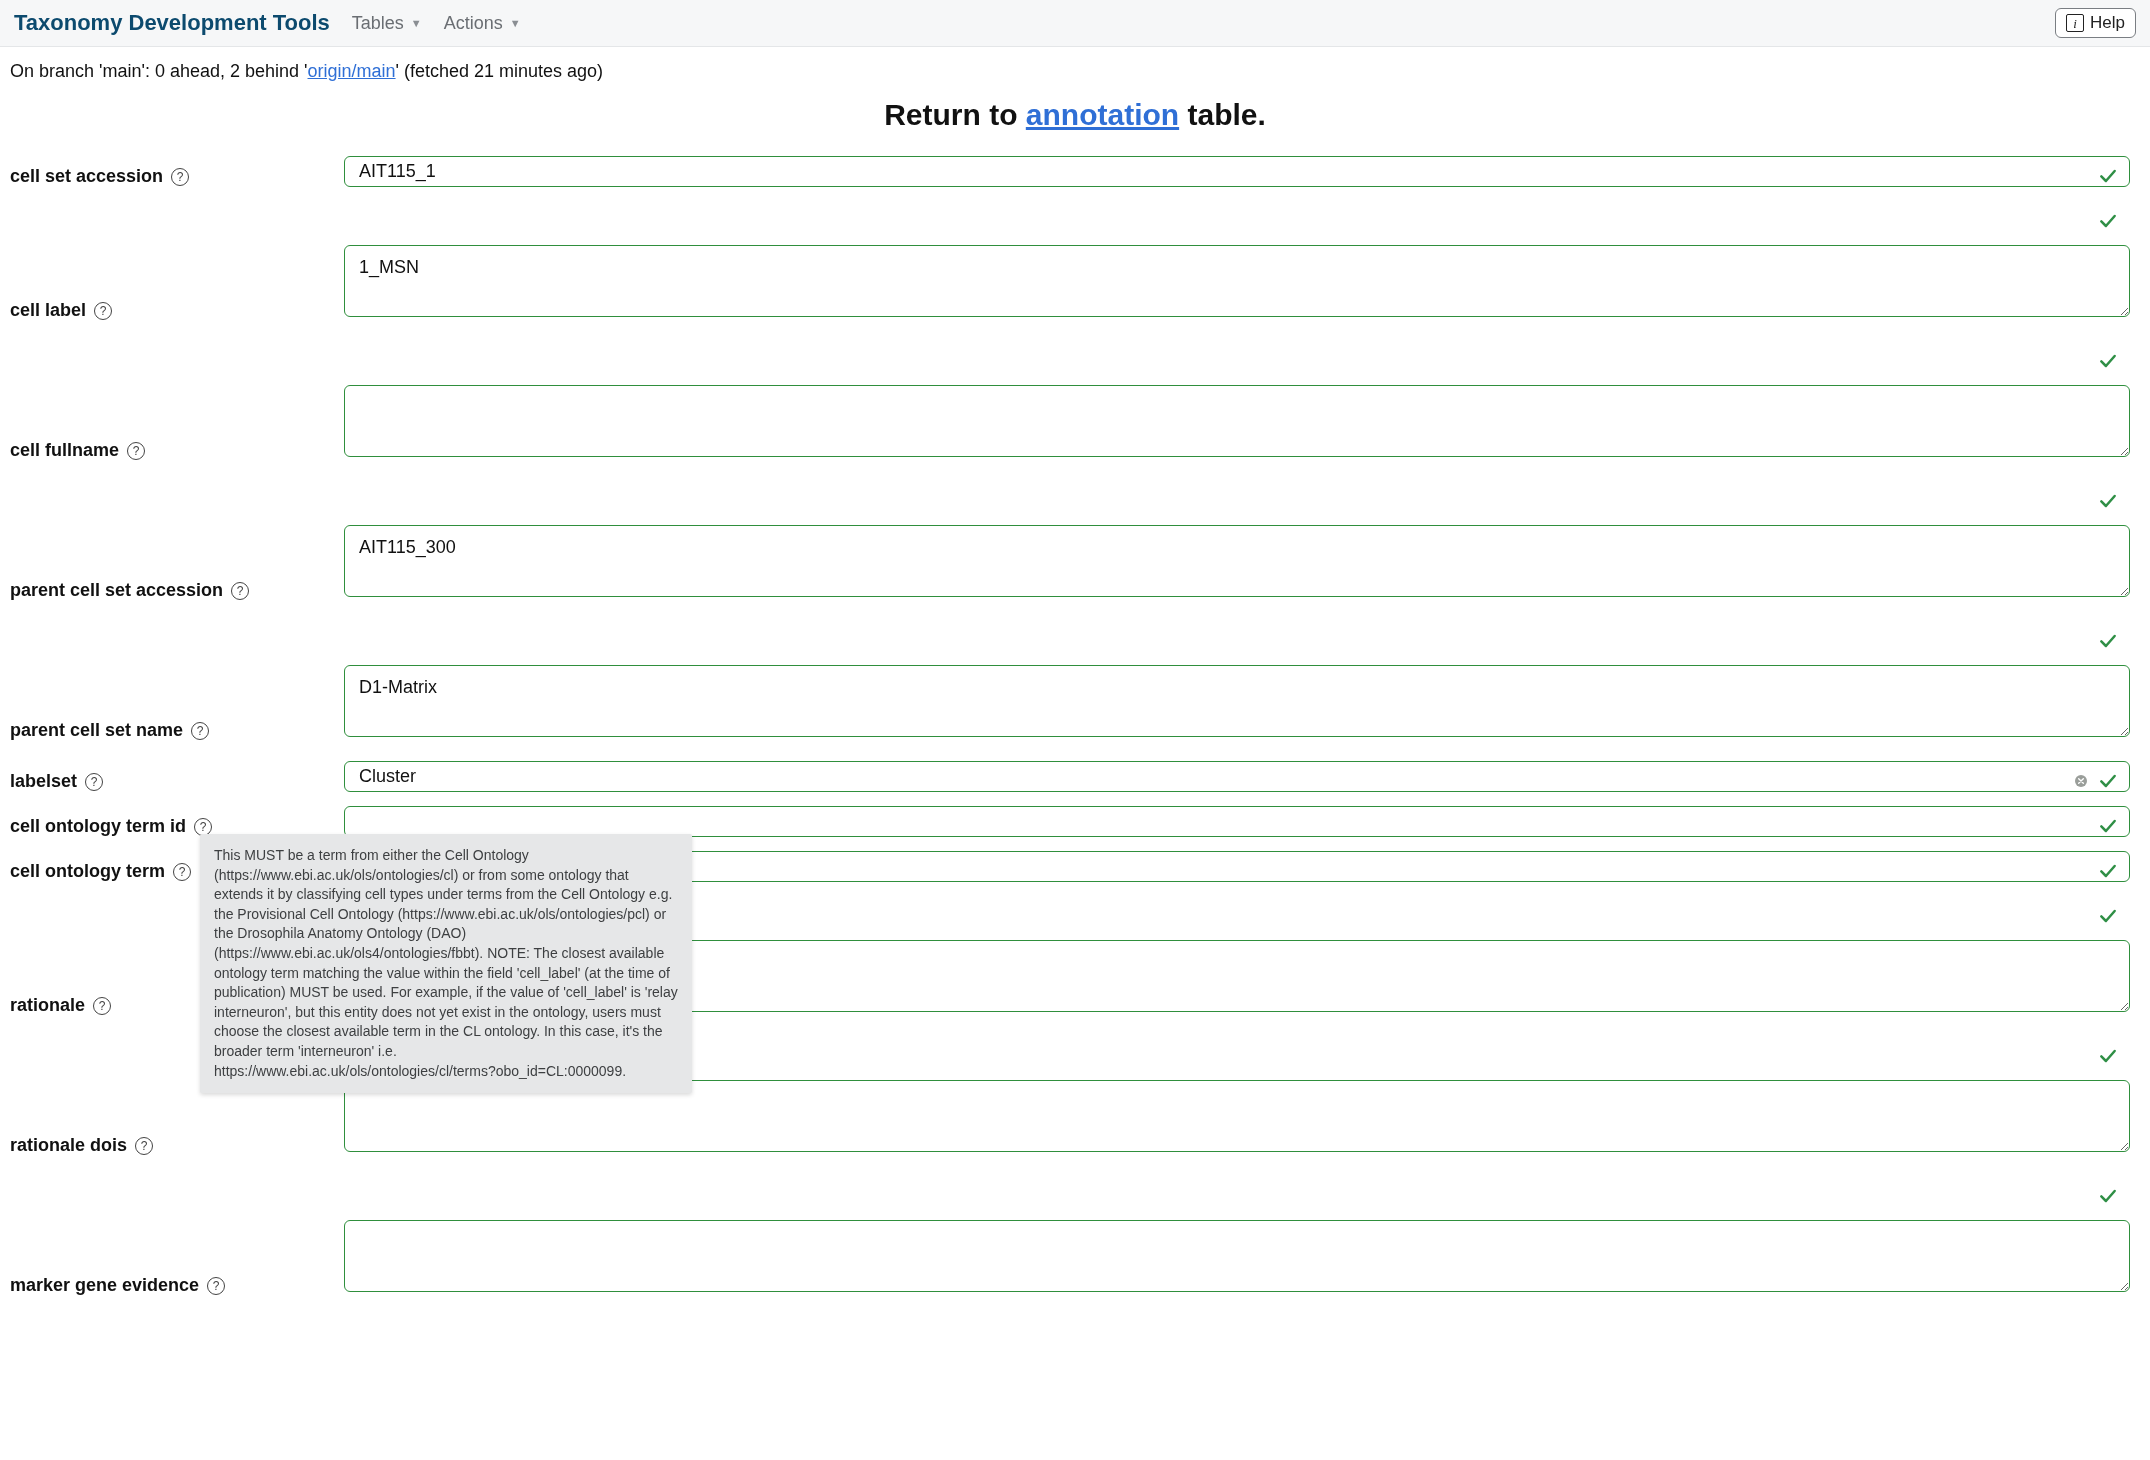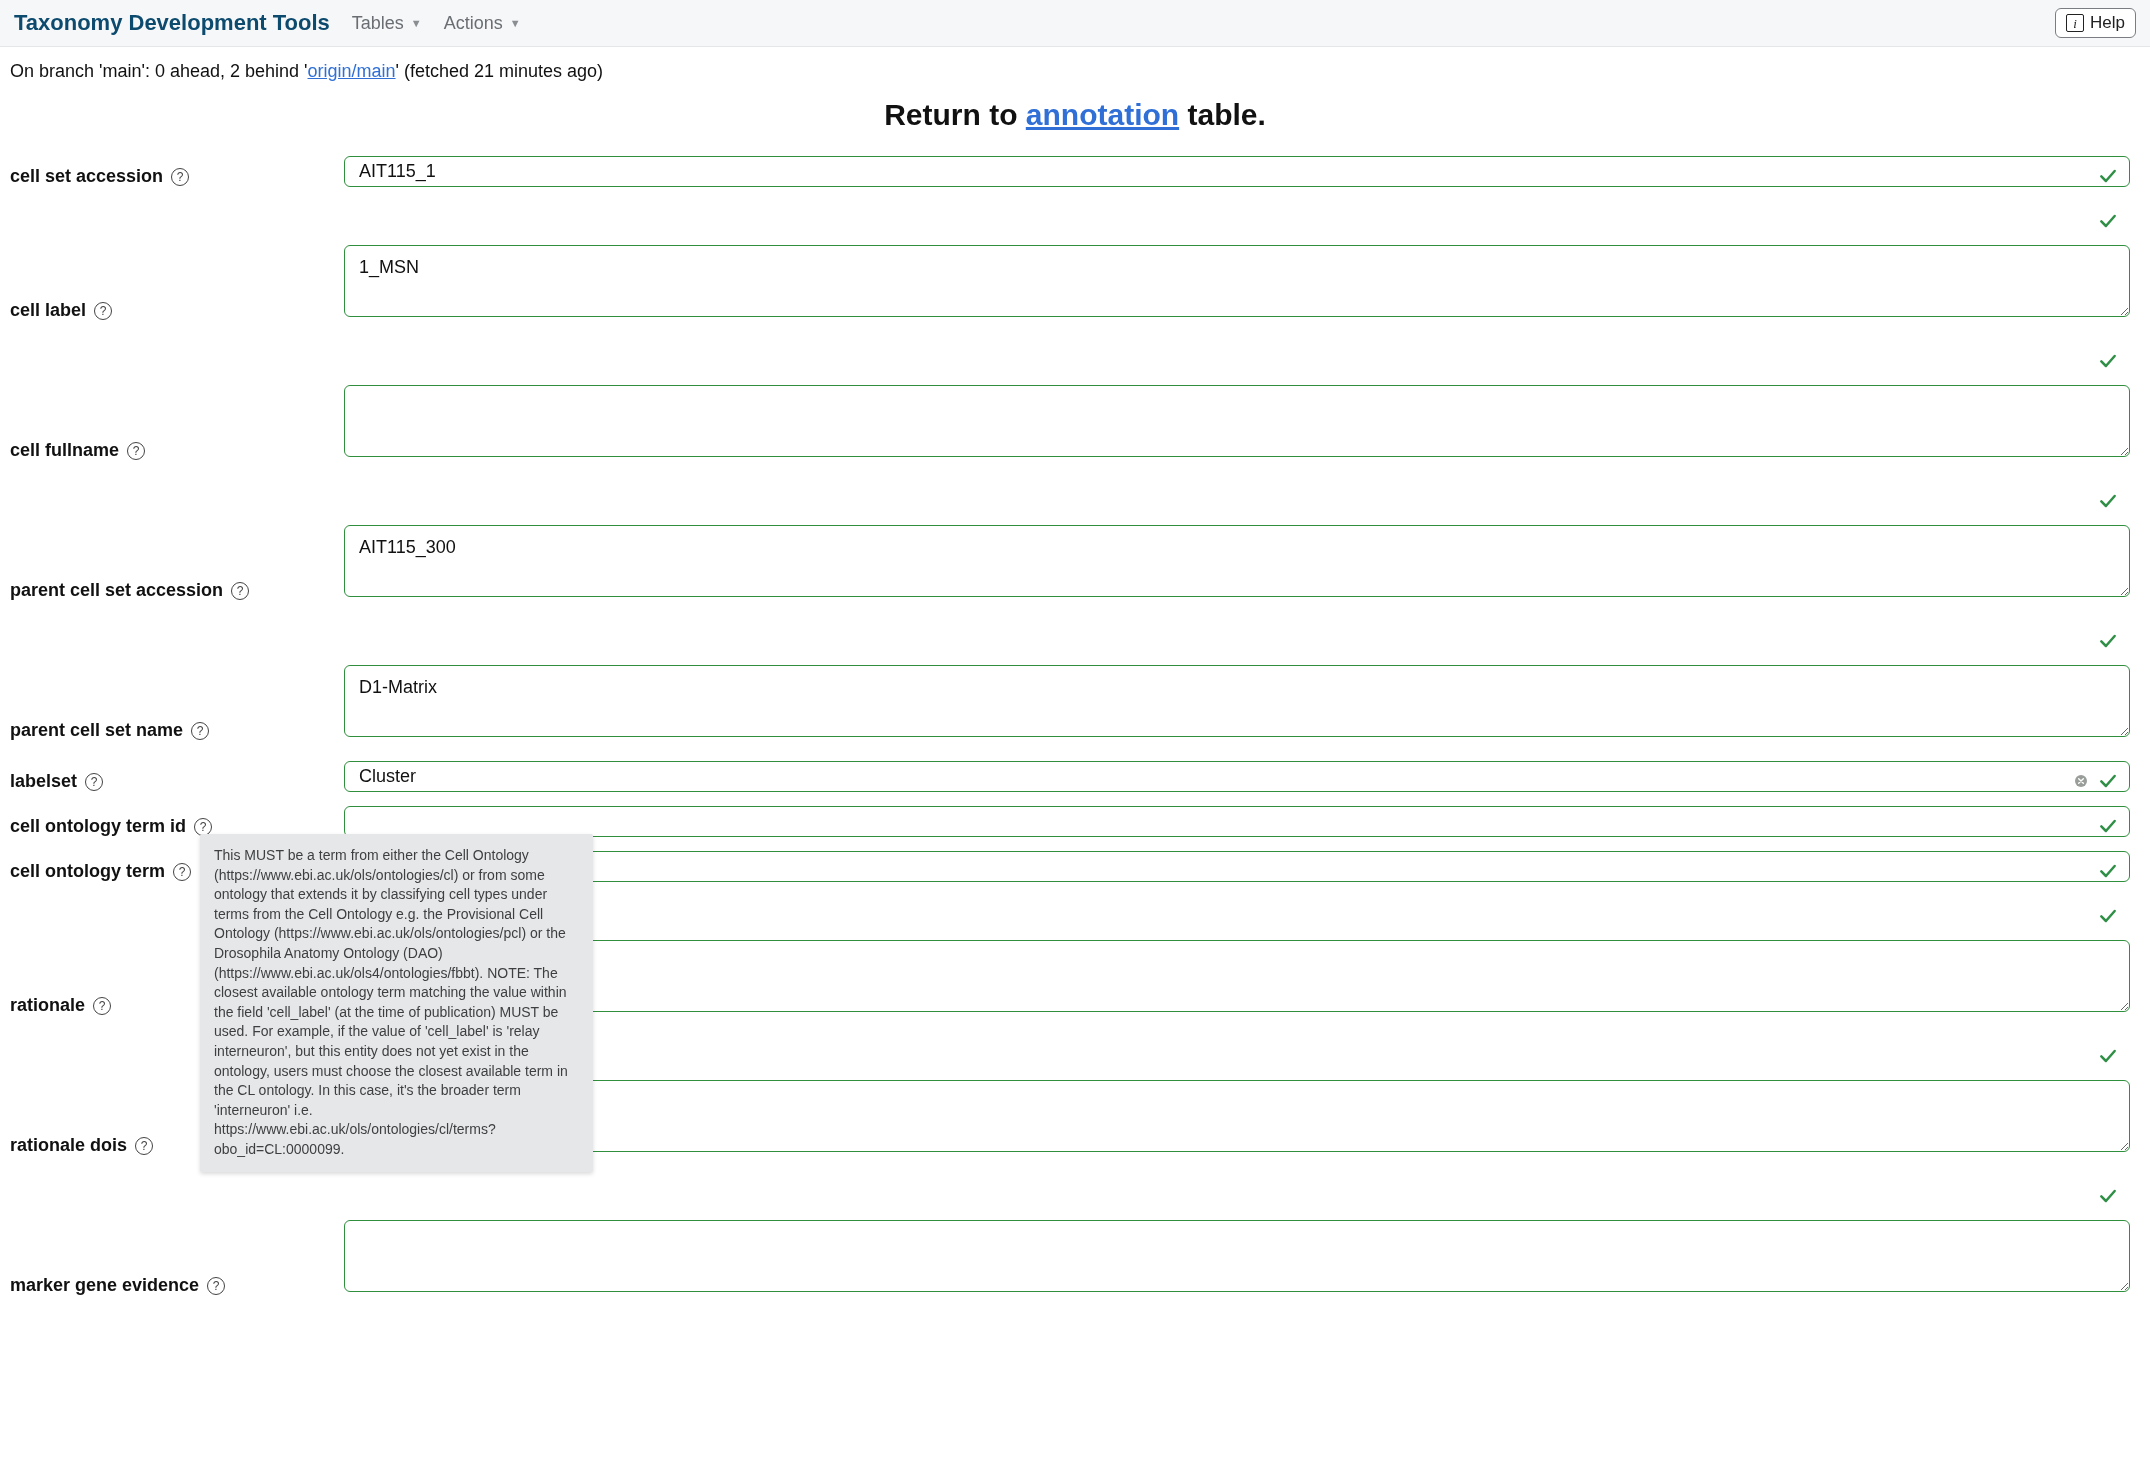--- a/index.html
+++ b/index.html
@@ -59,21 +59,21 @@
   }
   .clear-x {
     position:absolute; right:40px; top:11px; width:18px; height:18px;
     display:flex;align-items:center;justify-content:center;
     color:#9a9e9a; cursor:pointer;
   }
   .combobox-wrap input.field { padding-right: 64px; }
   .tooltip {
     position:absolute;
     left: 190px; top: -2px;
-    width: 393px;
+    width: 492px;
     background:#e6e7e8;
     color:#3d3f41;
     font-size:14px;
     line-height:1.4;
     padding: 12px 14px;
     border-radius: 2px;
     box-shadow: 0 2px 4px rgba(0,0,0,.15);
     z-index: 5;
   }
   svg.check { width:20px;height:20px; }

